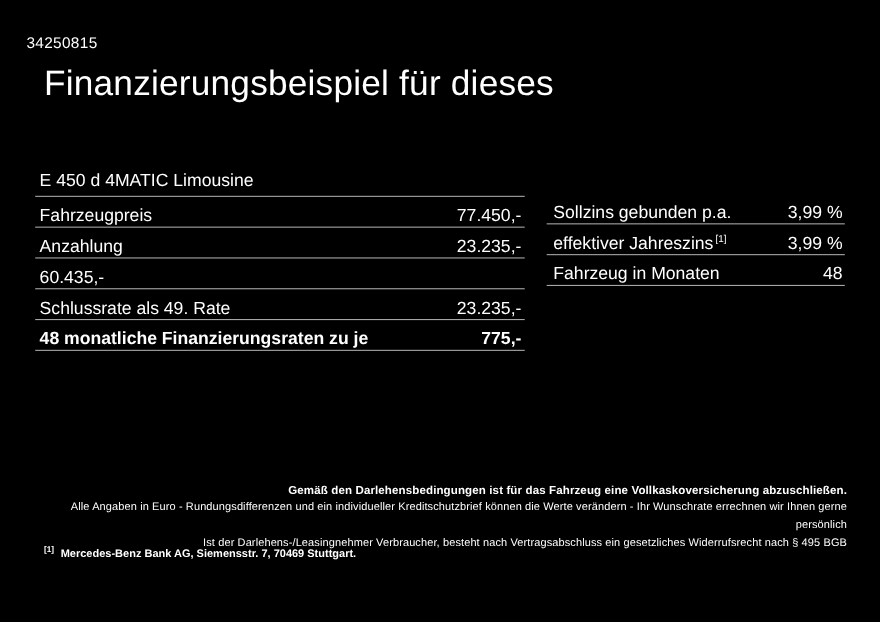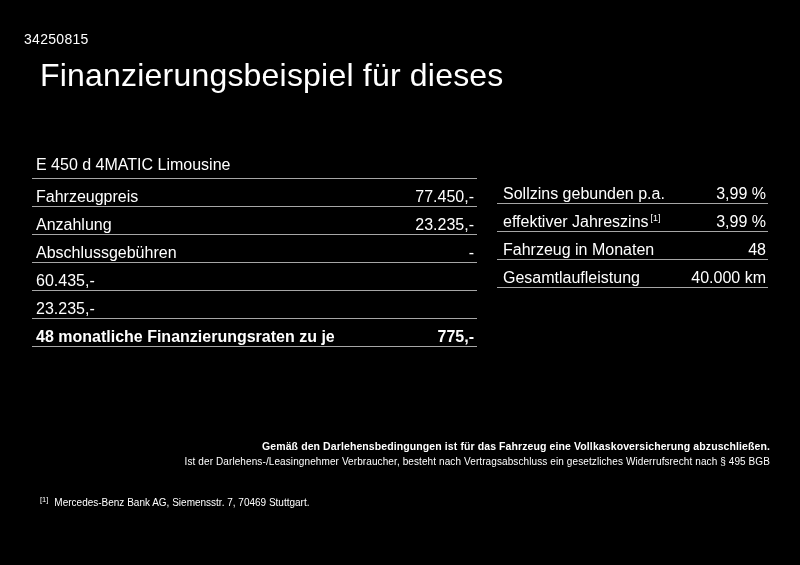--- a/index.html
+++ b/index.html
@@ -87,20 +87,21 @@
   }
   .disclaimer .d-bold {
     font-weight: 700;
     font-size: 10.5px;
   }
   .footnote {
     position: absolute;
     left: 40px;
     top: 495px;
     font-size: 10px;
+    font-weight: bold;
   }
   .footnote .fn-marker {
     font-size: 7.5px;
     vertical-align: super;
     margin-right: 6px;
   }
 </style>
 </head>
 <body>
 
@@ -116,27 +117,24 @@
   </div>
   <div class="row">
     <span>Fahrzeugpreis</span>
     <span>77.450,-</span>
   </div>
   <div class="row">
     <span>Anzahlung</span>
     <span>23.235,-</span>
   </div>
   <div class="row">
-    <span>Abschlussgebühren</span>
-    <span>-</span>
-  </div>
-  <div class="row">
     <span>60.435,-</span>
   </div>
   <div class="row">
+    <span>Schlussrate als 49. Rate</span>
     <span>23.235,-</span>
   </div>
   <div class="row bold">
     <span>48 monatliche Finanzierungsraten zu je</span>
     <span>775,-</span>
   </div>
 </div>
 
 <div class="cond-table">
   <div class="row">
@@ -144,26 +142,23 @@
     <span>3,99 %</span>
   </div>
   <div class="row">
     <span><span>effektiver Jahreszins</span><sup class="fnref">[1]</sup></span>
     <span>3,99 %</span>
   </div>
   <div class="row">
     <span>Fahrzeug in Monaten</span>
     <span>48</span>
   </div>
-  <div class="row">
-    <span>Gesamtlaufleistung</span>
-    <span>40.000 km</span>
-  </div>
 </div>
 
 <div class="disclaimer">
   <div class="d-bold">Gemäß den Darlehensbedingungen ist für das Fahrzeug eine Vollkaskoversicherung abzuschließen.</div>
+  <div>Alle Angaben in Euro - Rundungsdifferenzen und ein individueller Kreditschutzbrief können die Werte verändern - Ihr Wunschrate errechnen wir Ihnen gerne persönlich</div>
   <div>Ist der Darlehens-/Leasingnehmer Verbraucher, besteht nach Vertragsabschluss ein gesetzliches Widerrufsrecht nach § 495 BGB</div>
 </div>
 
 <div class="footnote">
   <span class="fn-marker">[1]</span><span>Mercedes-Benz Bank AG, Siemensstr. 7, 70469 Stuttgart.</span>
 </div>
 
 </body></html>

